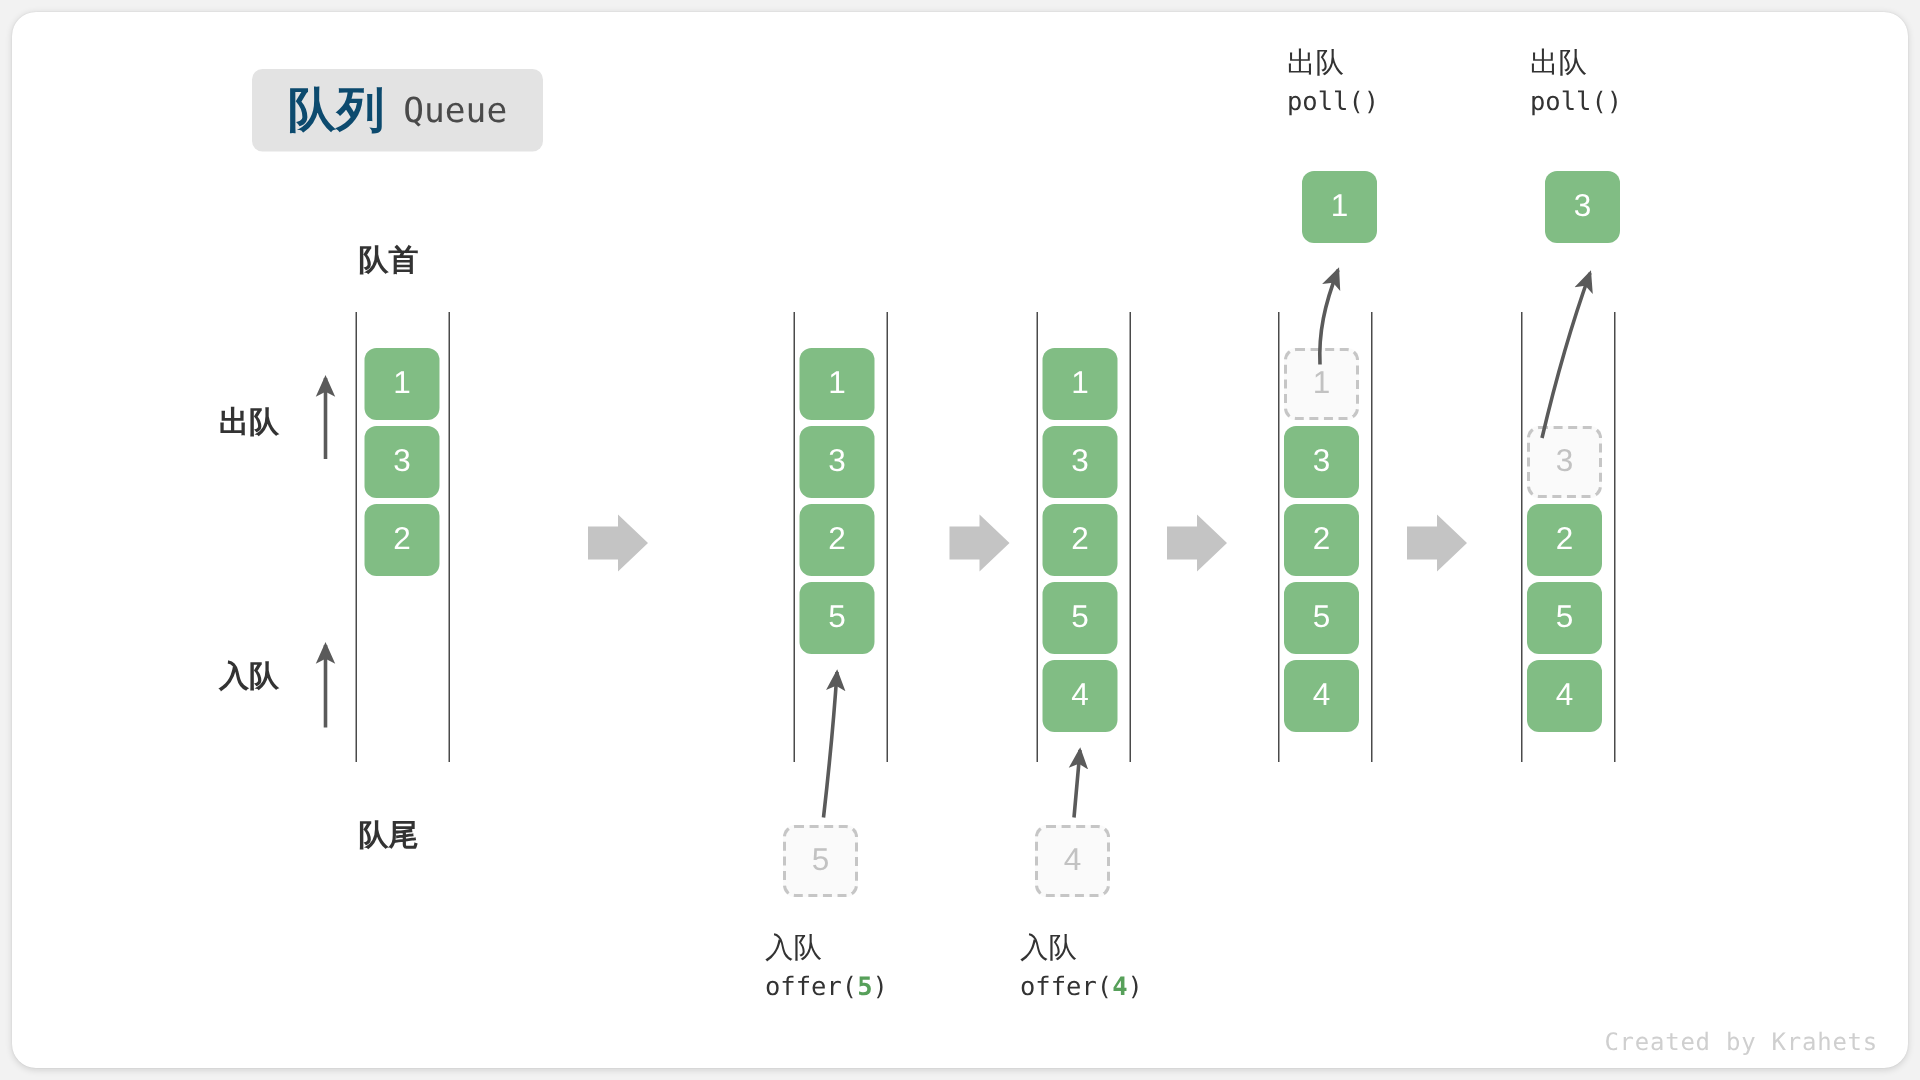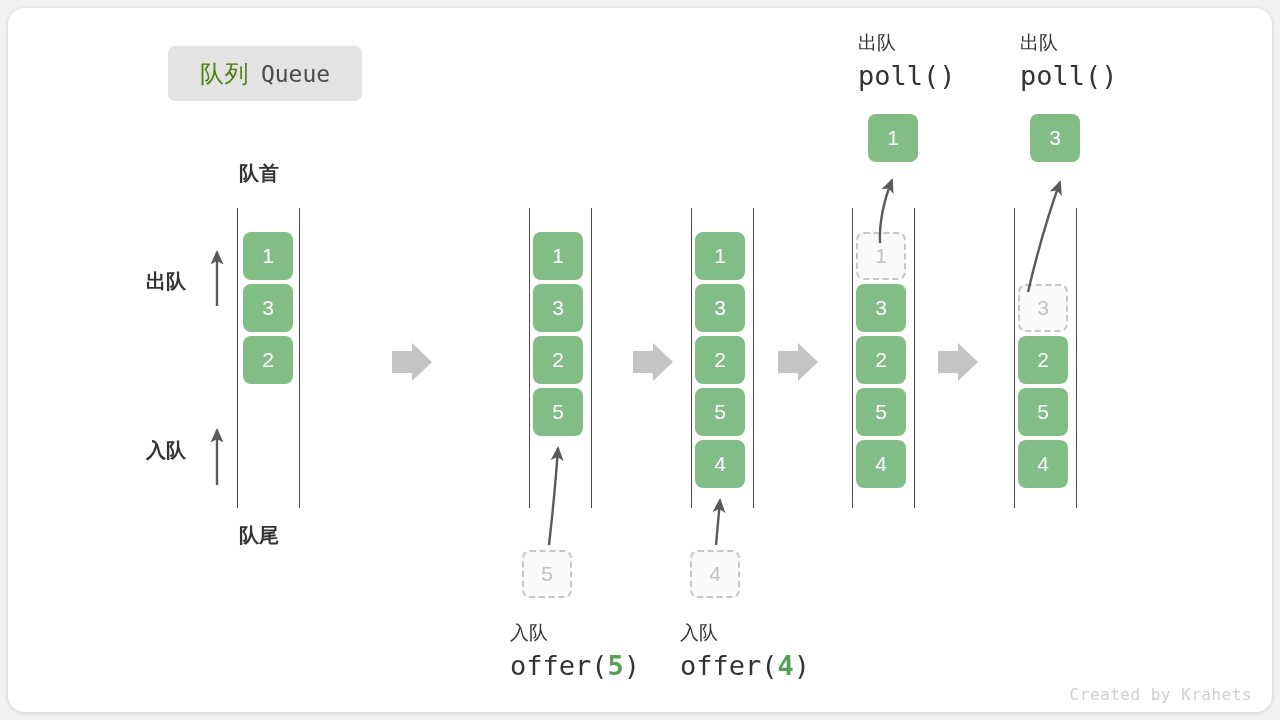--- a/index.html
+++ b/index.html
@@ -38,23 +38,23 @@
     top: 46px;
     width: 194px;
     height: 55px;
     background: #e3e3e3;
     border-radius: 7px;
     display: flex;
     align-items: center;
     justify-content: center;
   }
   #title-badge .cn {
-    font-size: 24px;
-    font-weight: normal;
-    color: #4d7c0f;
+    font-size: 32px;
+    font-weight: bold;
+    color: #0c4a6e;
     letter-spacing: 0.5px;
   }
   #title-badge .en {
     font-family: "DejaVu Sans Mono", "Liberation Mono", monospace;
     font-size: 23px;
     color: #4a4a4a;
     margin-left: 12px;
   }
 
   
@@ -73,21 +73,21 @@
   .op-label .cn {
     display: block;
     font-size: 19px;
     font-weight: normal;
     color: #333333;
     line-height: 1.35;
   }
   .op-label .code {
     display: block;
     font-family: "DejaVu Sans Mono", "Liberation Mono", monospace;
-    font-size: 27px;
+    font-size: 17px;
     color: #333333;
     line-height: 1.45;
   }
   .op-label .code .num { color: #57a05a; font-weight: bold; }
 
   
   .rail {
     position: absolute;
     width: 1px;
     background: #4a4a4a;
@@ -136,21 +136,21 @@
 
 <div id="card">
   <div id="stage">
 
     <div id="title-badge">
       <span class="cn">队列</span>
       <span class="en">Queue</span>
     </div>
 
     <div class="cn-label" style="left:239px; top:160px;">队首</div>
-    <div class="cn-label" style="left:239px; top:522px;">队尾</div>
+    <div class="cn-label" style="left:239px; top:543px;">队尾</div>
 
     <div class="cn-label" style="left:146px; top:268px;">出队</div>
     <div class="cn-label" style="left:146px; top:437px;">入队</div>
 
     <div class="rail" style="left:237px; top:208px; height:300px;"></div>
     <div class="rail" style="left:299px; top:208px; height:300px;"></div>
     <div class="box" style="left:243px; top:232px;">1</div>
     <div class="box" style="left:243px; top:284px;">3</div>
     <div class="box" style="left:243px; top:336px;">2</div>
 

